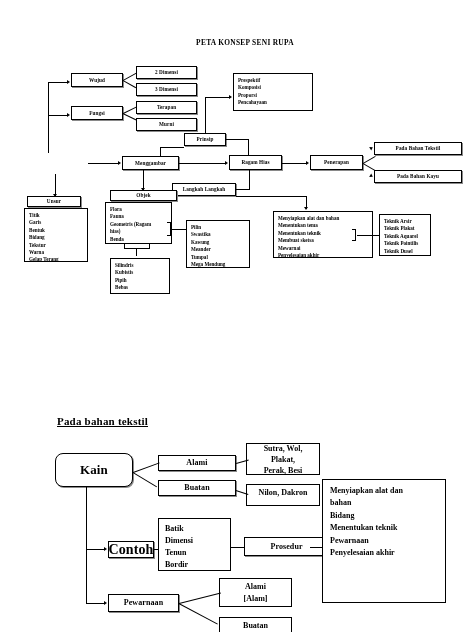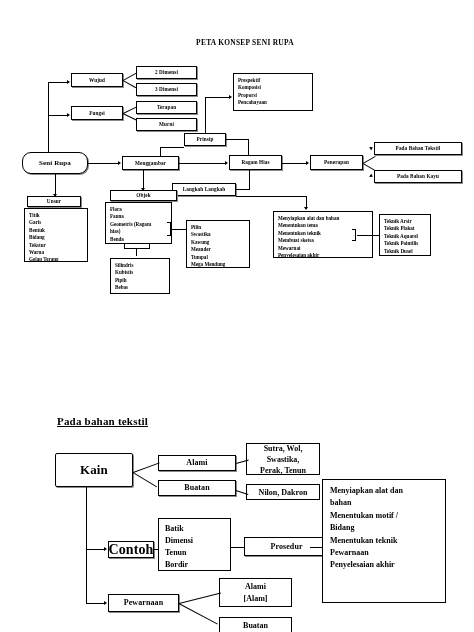--- a/index.html
+++ b/index.html
@@ -86,21 +86,20 @@
   .brace{position:absolute;}
   .brace i{position:absolute;background:#000;}
 </style>
 </head>
 <body>
 
 <div class="page">
 
   <div class="title-top">PETA KONSEP SENI RUPA</div>
 
-  <div class="node rounded" style="left:22px;top:152px;width:66px;height:22px;font-size:7px;">Seni Rupa</div>
 
   <div class="ln vl" style="left:48px;top:82px;height:71px;"></div>
   <div class="ln hl" style="left:48px;top:82px;width:20px;"></div>
   <div class="arrow" style="left:67px;top:79.8px;"></div>
   <div class="ln hl" style="left:48px;top:115px;width:20px;"></div>
   <div class="arrow" style="left:67px;top:112.8px;"></div>
 
   <div class="ln vl" style="left:55px;top:174px;height:22px;"></div>
   <div class="arrow down" style="left:52.8px;top:194px;"></div>
 
@@ -237,36 +236,36 @@
   <div class="list" style="left:379px;top:214px;width:52px;height:42px;">
     <div>Teknik Arsir</div>
     <div>Teknik Plakat</div>
     <div>Teknik Aquarel</div>
     <div>Teknik Pointilis</div>
     <div>Teknik Dusel</div>
   </div>
 
   <div class="title-bottom">Pada bahan tekstil</div>
 
-  <div class="node rounded" style="left:55px;top:453px;width:78px;height:34px;font-size:13px;border-radius:2px;">Kain</div>
+  <div class="node rounded" style="left:55px;top:453px;width:78px;height:34px;font-size:13px;border-radius:8px;">Kain</div>
 
   <div class="node" style="left:158px;top:455px;width:78px;height:16px;font-size:8px;">Alami</div>
   <div class="node" style="left:158px;top:480px;width:78px;height:16px;font-size:8px;">Buatan</div>
 
   <div class="diag" style="left:133px;top:472px;width:28px;transform:rotate(-20deg);"></div>
   <div class="diag" style="left:133px;top:472px;width:28px;transform:rotate(31deg);"></div>
 
   <div class="list" style="left:246px;top:443px;width:74px;height:32px;text-align:center;font-size:8px;line-height:1.35;padding:0 2px;">
     <div>Sutra, Wol,</div>
-    <div>Swastika,</div>
-    <div>Perak, Tenun</div>
+    <div>Plakat,</div>
+    <div>Perak, Besi</div>
   </div>
   <div class="diag" style="left:236px;top:463px;width:13px;transform:rotate(-16deg);"></div>
 
-  <div class="list" style="left:246px;top:484px;width:74px;height:16px;text-align:center;font-size:8px;line-height:2.1;padding:0 2px;">
+  <div class="list" style="left:246px;top:484px;width:74px;height:22px;text-align:center;font-size:8px;line-height:2.1;padding:0 2px;">
     <div>Nilon, Dakron</div>
   </div>
   <div class="diag" style="left:236px;top:490px;width:13px;transform:rotate(18deg);"></div>
 
   <div class="ln vl" style="left:86px;top:487px;height:62px;"></div>
   <div class="ln hl" style="left:86px;top:549px;width:19px;"></div>
   <div class="arrow" style="left:104px;top:546.8px;"></div>
 
   <div class="node" style="left:108px;top:541px;width:46px;height:17px;font-size:14px;">Contoh</div>
 
@@ -277,21 +276,20 @@
     <div>Bordir</div>
   </div>
   <div class="ln hl" style="left:154px;top:549px;width:5px;"></div>
 
   <div class="node" style="left:244px;top:537px;width:85px;height:19px;font-size:8px;">Prosedur</div>
   <div class="ln hl" style="left:231px;top:547px;width:14px;"></div>
 
   <div class="list" style="left:322px;top:479px;width:124px;height:124px;font-size:8px;line-height:1.55;padding:5px 7px;">
     <div>Menyiapkan alat dan</div>
     <div>bahan</div>
-    <div>Menentukan motif /</div>
     <div>Bidang</div>
     <div>Menentukan teknik</div>
     <div>Pewarnaan</div>
     <div>Penyelesaian akhir</div>
   </div>
   <div class="ln hl" style="left:310px;top:547px;width:13px;"></div>
 
   <div class="ln vl" style="left:86px;top:549px;height:54px;"></div>
   <div class="ln hl" style="left:86px;top:603px;width:19px;"></div>
   <div class="arrow" style="left:104px;top:600.8px;"></div>

